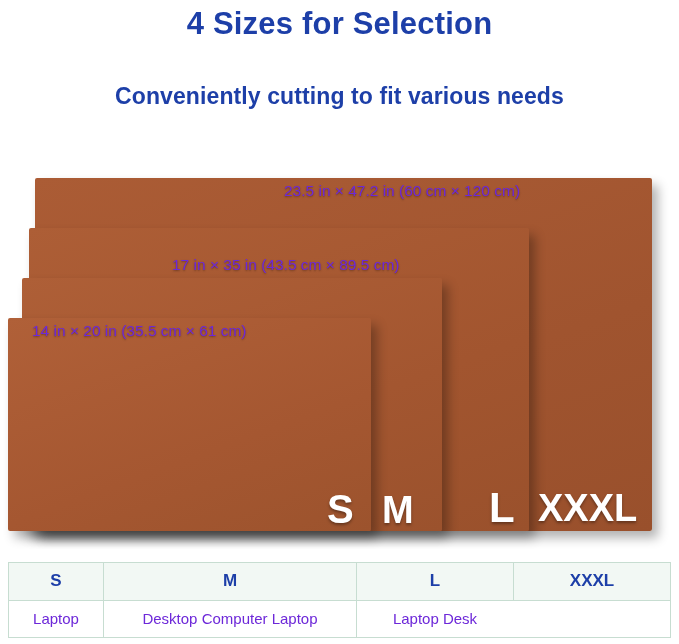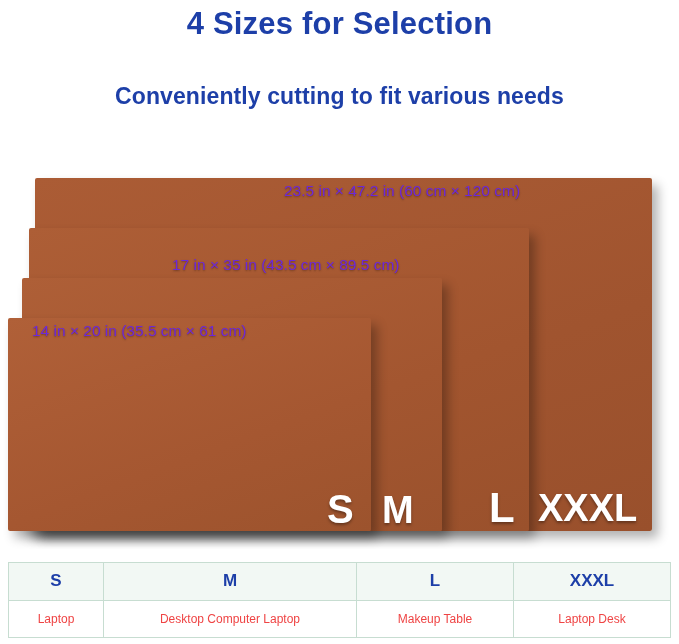--- a/index.html
+++ b/index.html
@@ -141,22 +141,22 @@
   .legend-cell:last-child { border-right: none; }
   .legend-row.head .legend-cell {
     font-weight: bold;
     font-size: 17px;
     color: #1d3fa8;
   }
   .legend-row.body {
     border-top: 1px solid #c7ddd1;
   }
   .legend-row.body .legend-cell {
-    font-size: 12px;
-    color: #ef4444;
+    font-size: 15px;
+    color: #6d28d9;
   }
   .col-0 { width: 95px; }
   .col-1 { width: 253px; }
   .col-2 { width: 157px; }
   .col-3 { width: 156px; }
 </style>
 </head>
 <body>
 
 <div class="page">
@@ -181,18 +181,17 @@
   <div class="legend">
     <div class="legend-row head">
       <div class="legend-cell col-0">S</div>
       <div class="legend-cell col-1">M</div>
       <div class="legend-cell col-2">L</div>
       <div class="legend-cell col-3">XXXL</div>
     </div>
     <div class="legend-row body">
       <div class="legend-cell col-0">Laptop</div>
       <div class="legend-cell col-1">Desktop Computer Laptop</div>
-      <div class="legend-cell col-2">Makeup Table</div>
       <div class="legend-cell col-3">Laptop Desk</div>
     </div>
   </div>
 
 </div>
 
 </body></html>

